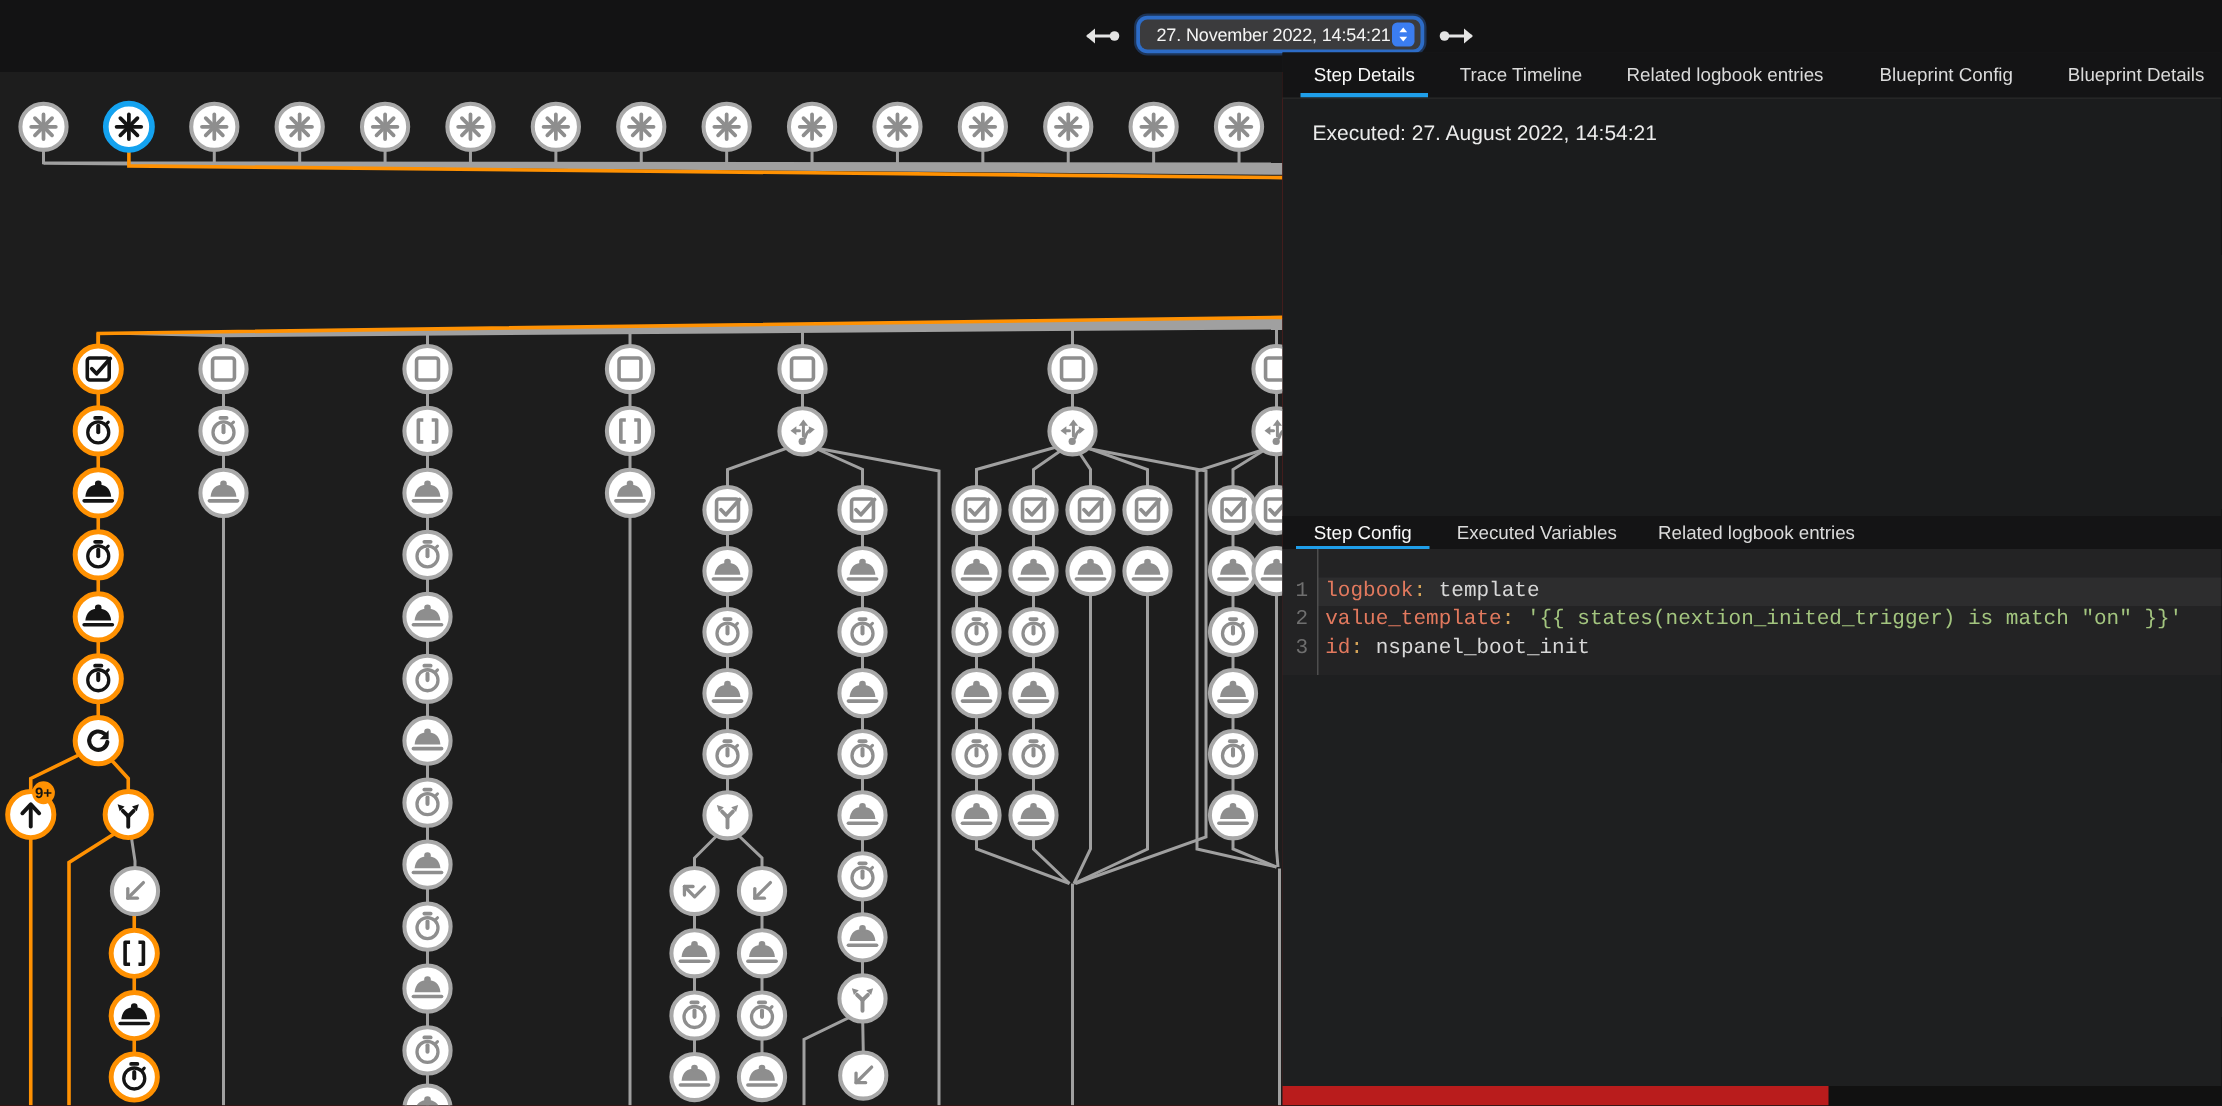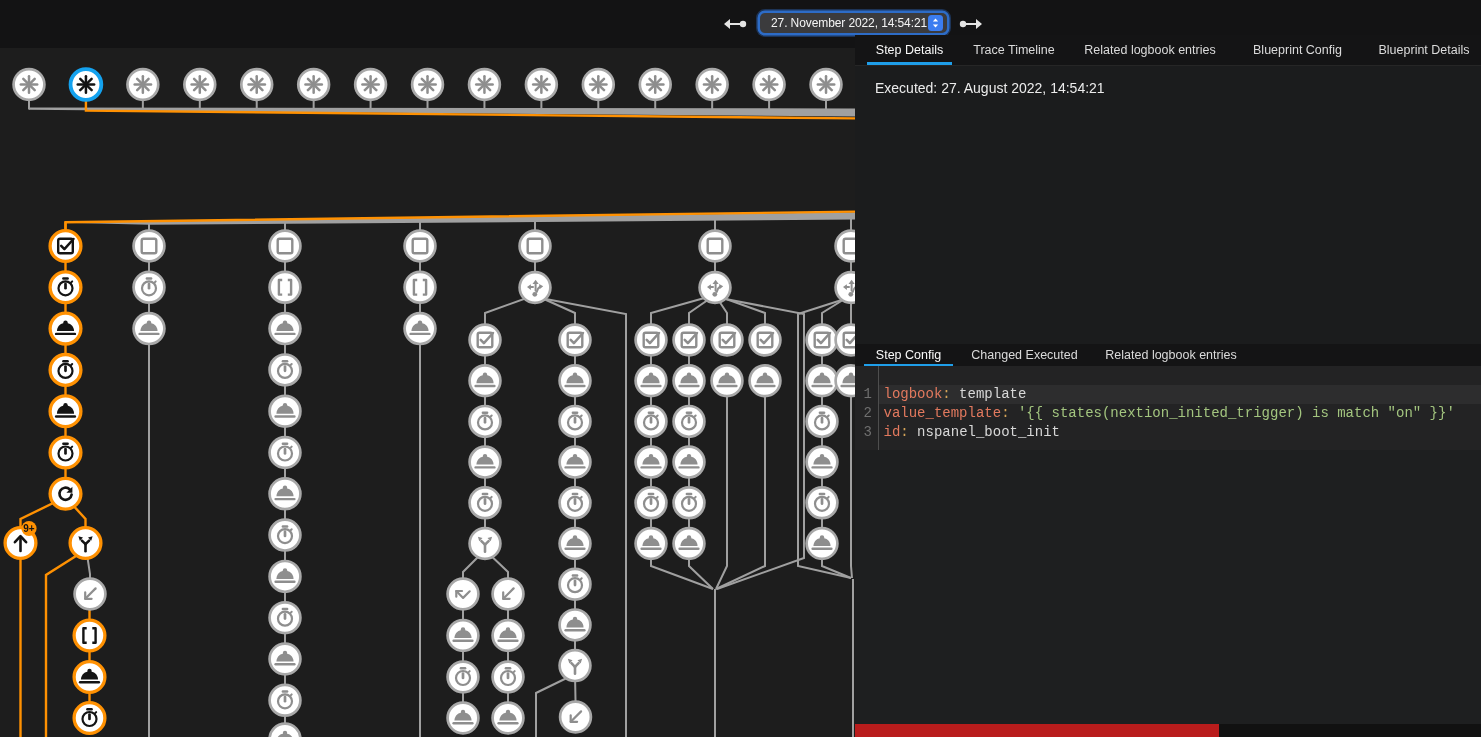--- a/index.html
+++ b/index.html
@@ -787,21 +787,21 @@
  <div class="tab" style="left:159px;top:8px">Trace Timeline</div>
  <div class="tab" style="left:295px;top:8px">Related logbook entries</div>
  <div class="tab" style="left:442.5px;top:8px">Blueprint Config</div>
  <div class="tab" style="left:569px;top:8px">Blueprint Details</div>
  <div style="position:absolute;left:12px;top:26.5px;width:85px;height:3px;background:#1f9ee9"></div>
  <div style="position:absolute;left:0;top:29.5px;width:626px;height:1px;background:#262626"></div>
  <div style="position:absolute;left:20px;top:45px;font-size:14px;color:#ececec">Executed: 27. August 2022, 14:54:21</div>
 
  <div style="position:absolute;left:0;top:309px;width:626px;height:22px;background:#141415"></div>
  <div class="tab" style="left:53.5px;top:313px;color:#fafafa">Step Config</div>
- <div class="tab" style="left:169.5px;top:313px">Changed Executed</div>
+ <div class="tab" style="left:169.5px;top:313px">Executed Variables</div>
  <div class="tab" style="left:316px;top:313px">Related logbook entries</div>
  <div style="position:absolute;left:9px;top:328.5px;width:89px;height:3.5px;background:#1f9ee9"></div>
 
  <div class="code" style="position:absolute;left:0;top:331px;width:626px;height:84px;background:#232324">
   <div style="position:absolute;left:23px;top:18.5px;width:603px;height:19px;background:#2d2d2e"></div>
   <div style="position:absolute;left:22.5px;top:0;width:1px;height:84px;background:#4e4e4e"></div>
   <div style="position:absolute;left:0;top:18.5px;width:17px;color:#6f6f6f;text-align:right;line-height:19px">1<br>2<br>3</div>
   <div style="position:absolute;left:28.5px;top:18.5px;line-height:19px;white-space:pre;color:#d8d8d8"><span style="color:#e2795e">logbook</span><span style="color:#d5a458">:</span> template
 <span style="color:#e2795e">value_template</span><span style="color:#d5a458">:</span> <span style="color:#a3c57f">'{{ states(nextion_inited_trigger) is match "on" }}'</span>
 <span style="color:#e2795e">id</span><span style="color:#d5a458">:</span> nspanel_boot_init</div>

